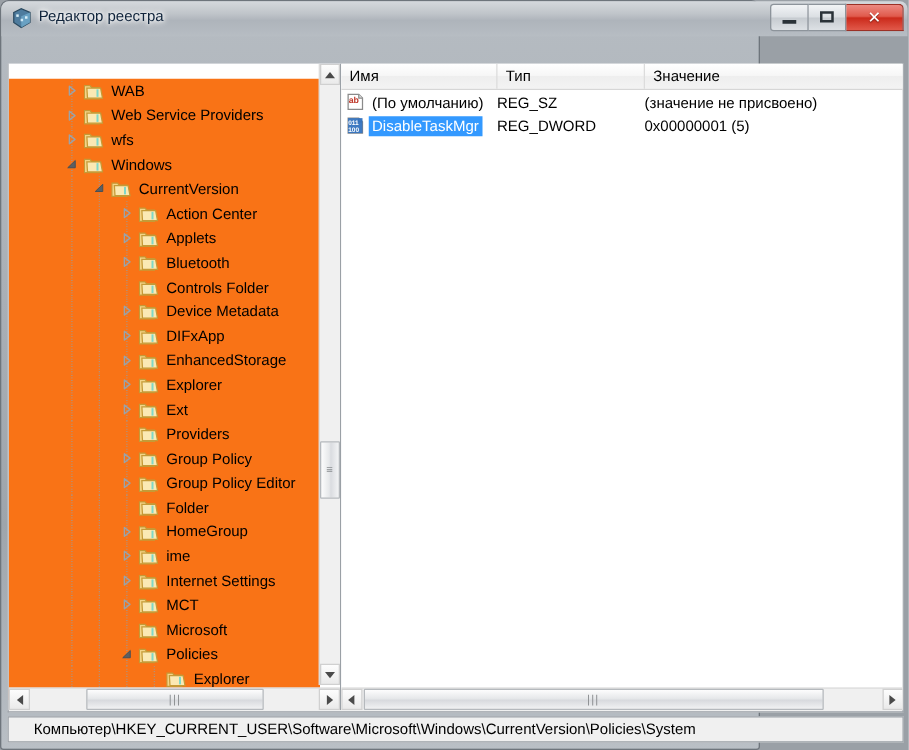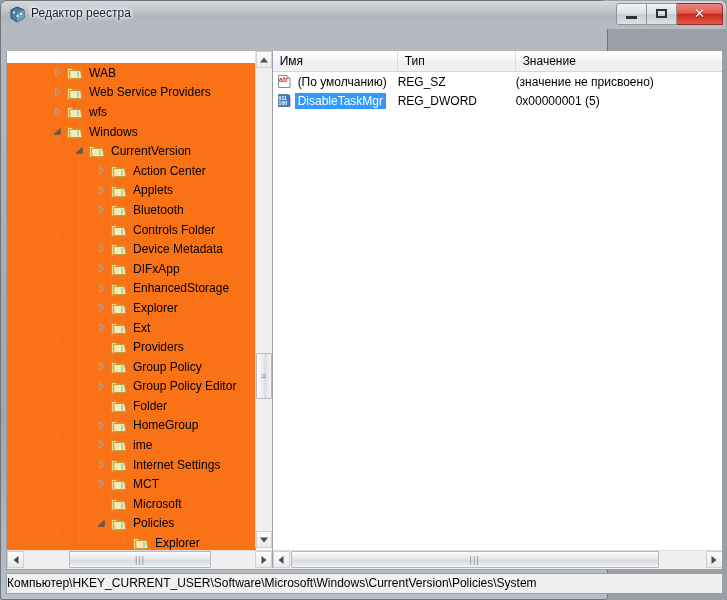--- a/index.html
+++ b/index.html
@@ -167,21 +167,21 @@
   }
   .arrow-glyph{
     position:absolute;left:50%;top:50%;transform:translate(-50%,-50%);
     width:0;height:0;
   }
   
   .statusbar{
     position:absolute;left:5px;bottom:5px;width:717px;height:21px;
     box-sizing:border-box;
     background:#f0f0f0;border:1px solid #9aa0a6;
-    font-size:12px;color:#000;line-height:19px;padding-left:0;
+    font-size:12px;color:#000;line-height:19px;padding-left:20px;
     white-space:nowrap;overflow:hidden;
   }
 </style>
 </head>
 <body>
 
 <div class="window">
 
   <div class="titlebar">
     <span class="title-icon">

